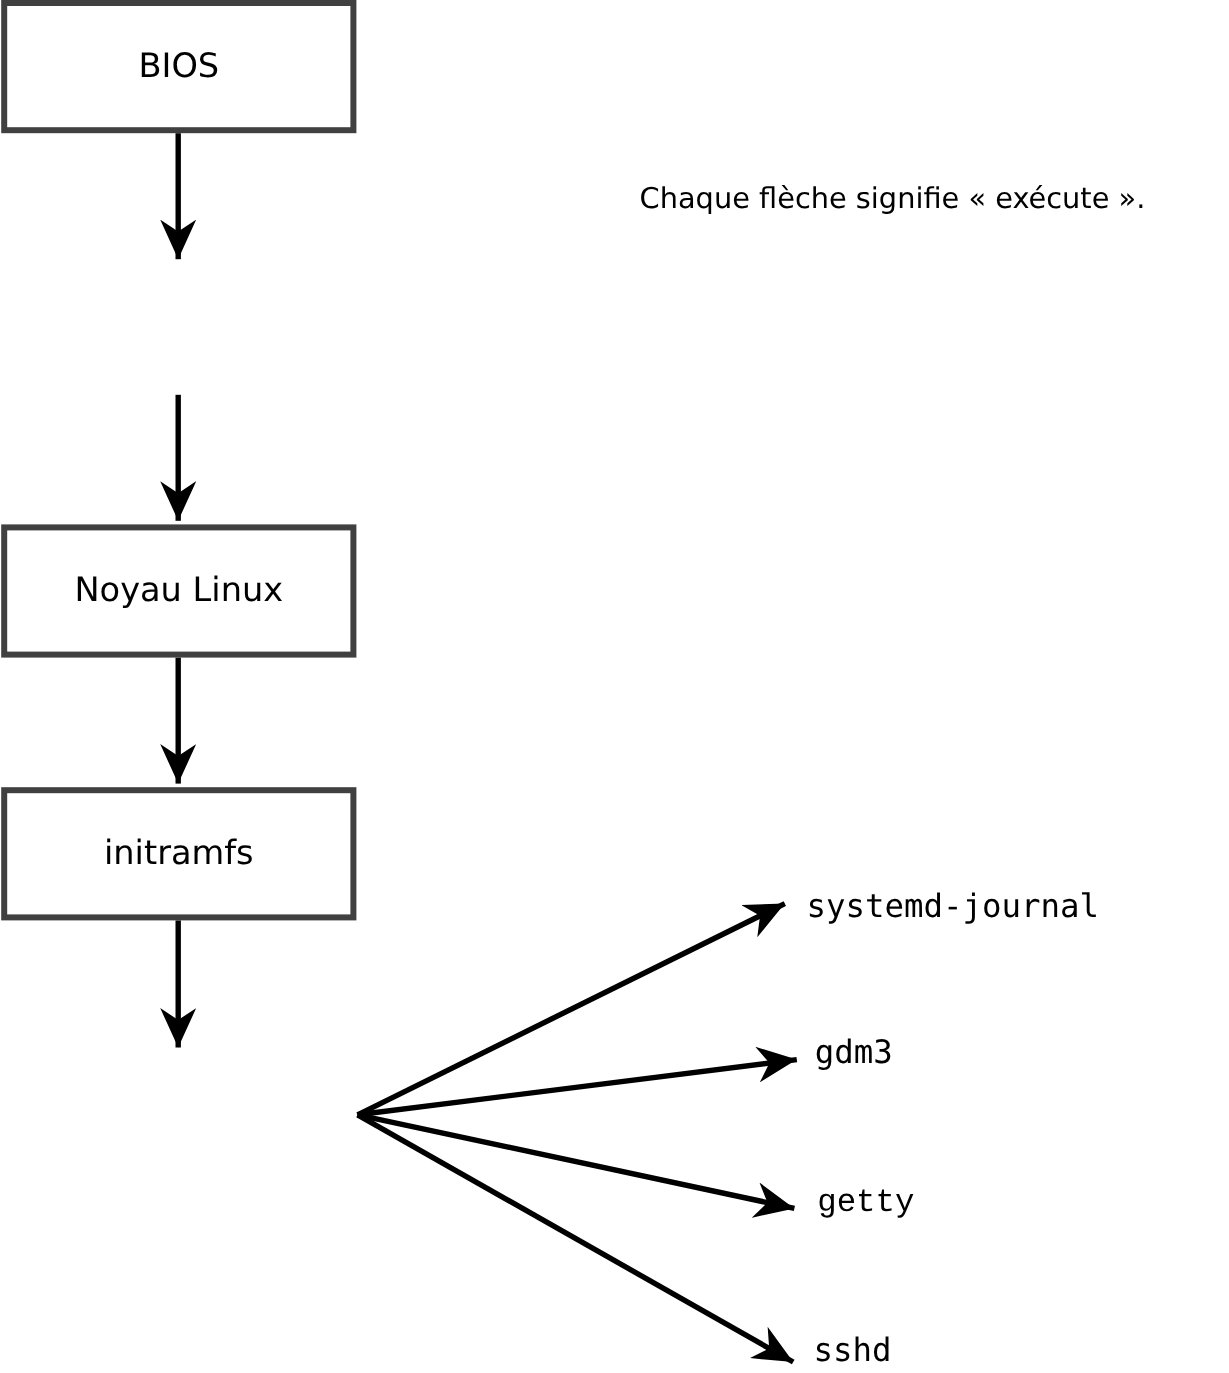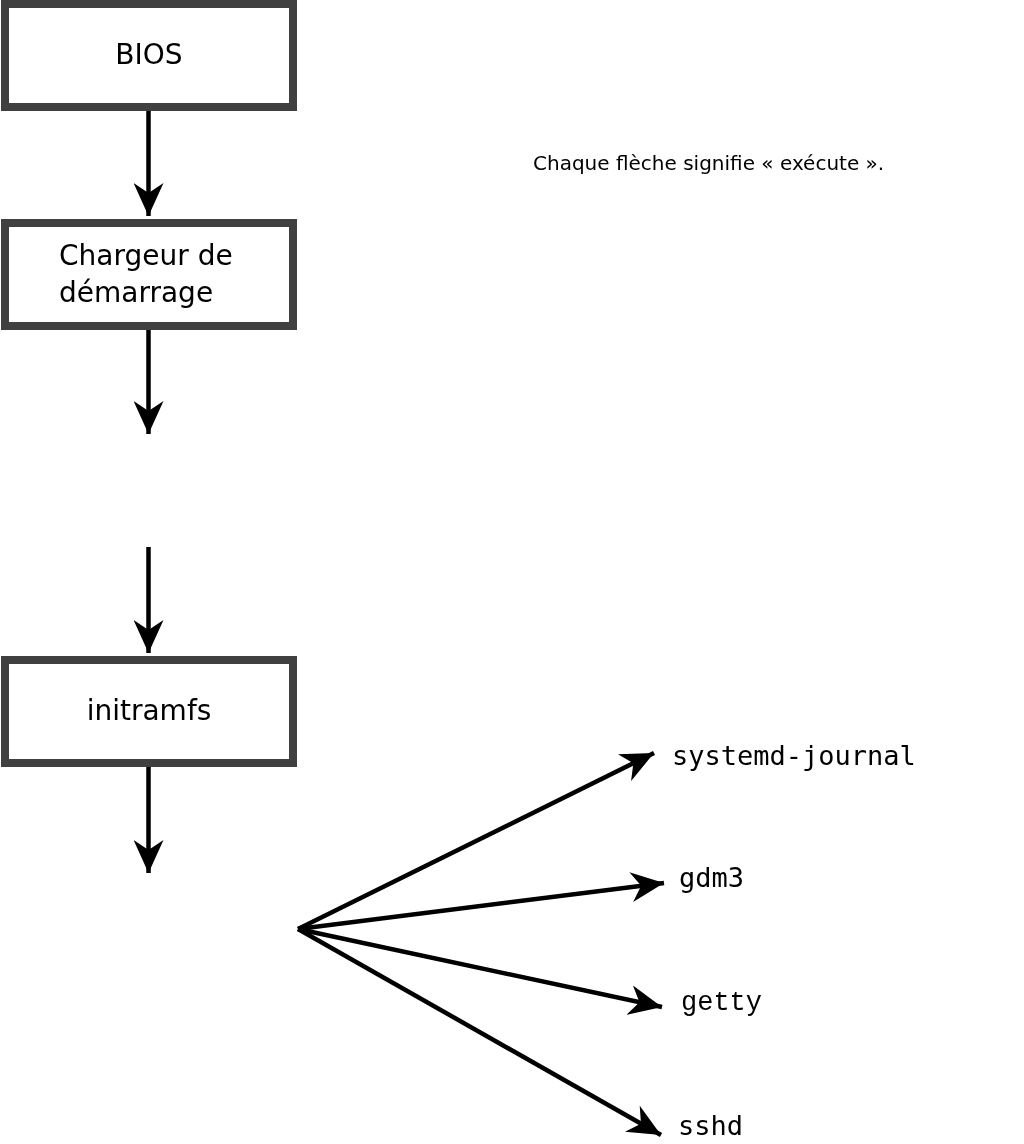--- a/index.html
+++ b/index.html
@@ -26,21 +26,21 @@
   .arrow-layer line {
     stroke: #000000;
     stroke-width: 4.5;
   }
   .node-box {
     position: absolute;
     left: 1px;
     width: 296px;
     height: 111px;
     box-sizing: border-box;
-    border: 8px solid #404040;
+    border: 5px solid #404040;
     background: #ffffff;
     display: flex;
     align-items: center;
     justify-content: center;
     font-size: 28px;
     line-height: 1.3;
     text-align: center;
   }
   .node-box.wrap span {
     display: inline-block;
@@ -49,21 +49,21 @@
   }
   #box-bios        { top: 0px; }
   #box-bootloader  { top: 219px; }
   #box-kernel      { top: 437px; }
   #box-initramfs   { top: 656px; text-align: center; }
   #box-systemd     { top: 876px; }
   .caption {
     position: absolute;
     left: 533px;
     top: 153px;
-    font-size: 20px;
+    font-size: 24px;
     line-height: 1;
     white-space: nowrap;
   }
   .service-label {
     position: absolute;
     font-family: "DejaVu Sans Mono", "Liberation Mono", monospace;
     font-size: 27px;
     line-height: 1;
     white-space: nowrap;
   }
@@ -92,24 +92,24 @@
     <line x1="298" y1="929" x2="654" y2="753" marker-end="url(#ah)"></line>
     <line x1="298" y1="929" x2="664" y2="883" marker-end="url(#ah)"></line>
     <line x1="298" y1="929" x2="662" y2="1007" marker-end="url(#ah)"></line>
     <line x1="298" y1="929" x2="661" y2="1135" marker-end="url(#ah)"></line>
   </svg>
 
   <div class="node-box" id="box-bios">
     <span>BIOS</span>
   </div>
 
-  <div class="node-box wrap" id="box-bootloader">
-    <span>Chargeur de démarrage</span>
+
+  <div class="node-box" id="box-kernel">
+    <span>Noyau Linux</span>
   </div>
-
 
   <div class="node-box" id="box-initramfs">
     <span>initramfs</span>
   </div>
 
 
   <div class="caption">Chaque flèche signifie « exécute ».</div>
 
   <div class="service-label" id="svc-journal">systemd-journal</div>
   <div class="service-label" id="svc-gdm3">gdm3</div>

